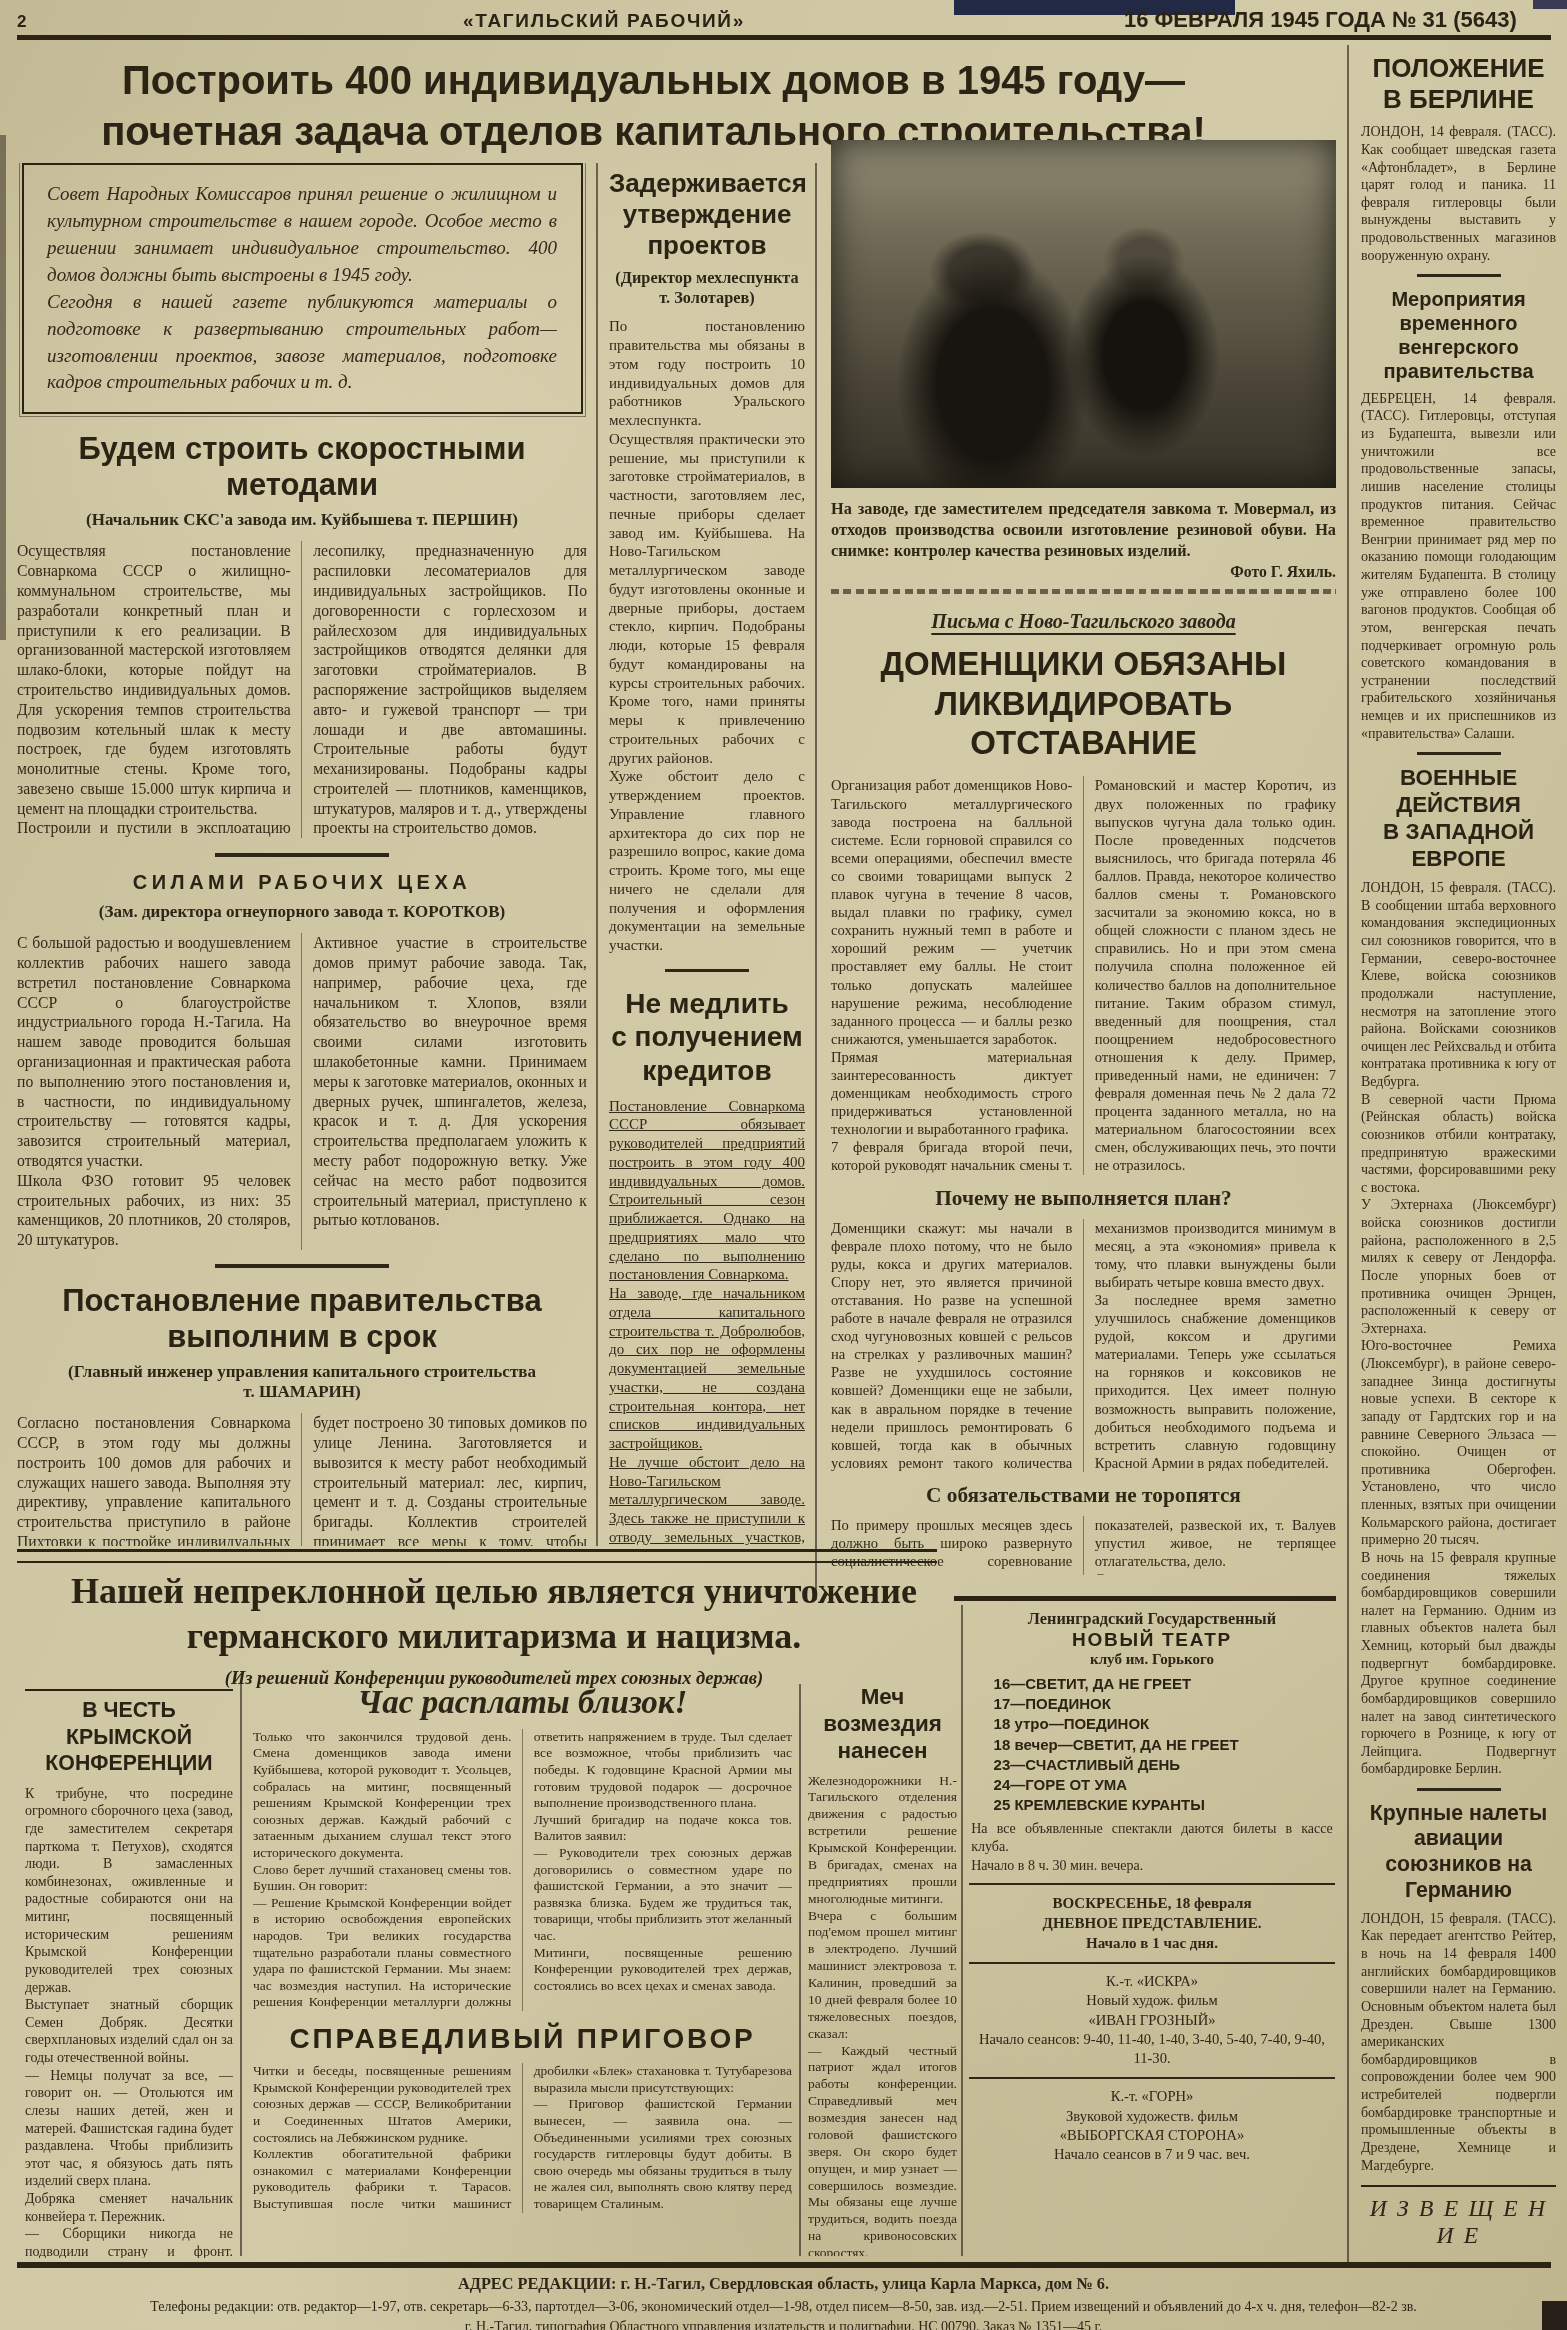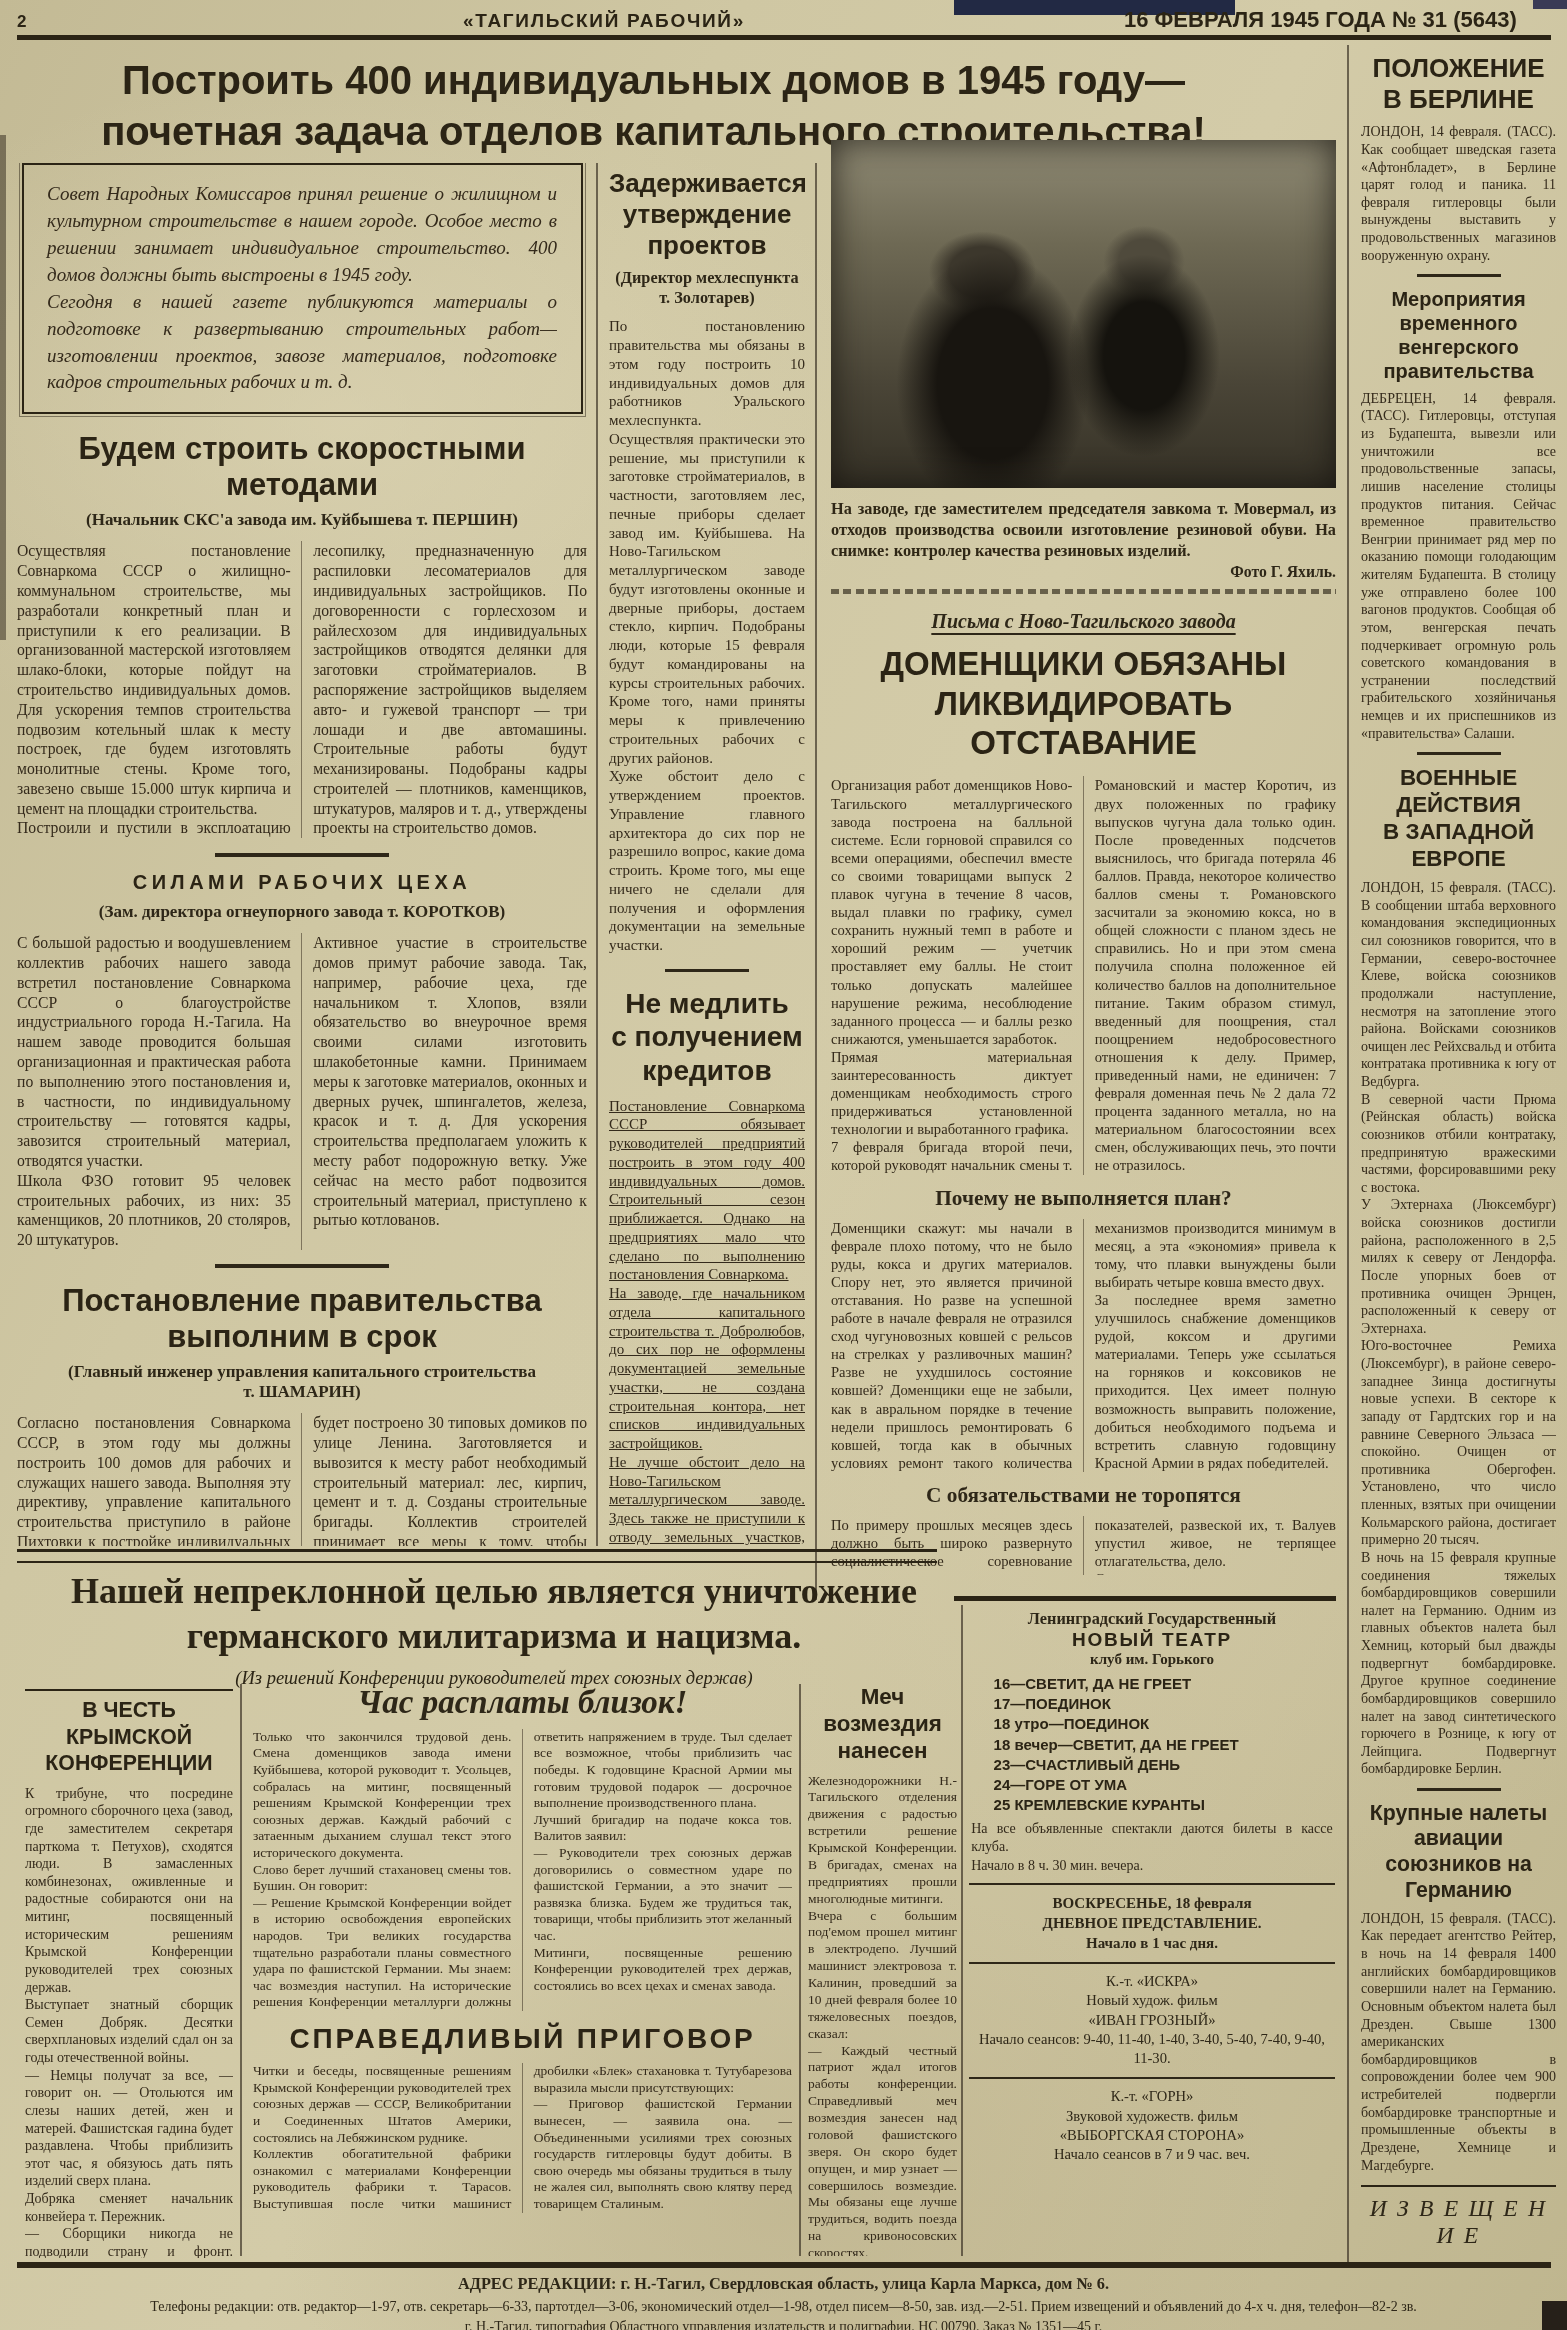--- a/index.html
+++ b/index.html
@@ -169,21 +169,21 @@
 
     </div>
 
   </div>
 
   <div class="hdouble" style="left:17px;top:1549px;width:920px;"></div>
 
   <div class="abs center" style="left:56px;top:1569px;width:876px;font-family:'Liberation Serif',serif;font-weight:bold;color:#2b2415;">
     <div style="font-size:36px;line-height:1.25;">Нашей непреклонной целью является уничтожение</div>
     <div style="font-size:36px;line-height:1.25;">германского милитаризма и нацизма.</div>
-    <div style="font-size:18.5px;font-style:italic;font-weight:normal;margin-top:9px;">(Из решений Конференции руководителей трех союзных держав)</div>
+    <div style="font-size:18.5px;font-style:italic;font-weight:bold;margin-top:9px;">(Из решений Конференции руководителей трех союзных держав)</div>
   </div>
 
   <div class="abs" style="left:25px;top:1689px;width:208px;height:561px;overflow:hidden;border-top:2.2px solid #2b2415;padding-top:6px;">
     <div class="h-sans center" style="font-size:21.3px;line-height:1.25;white-space:pre-line;">В ЧЕСТЬ КРЫМСКОЙ
 КОНФЕРЕНЦИИ</div>
     <div class="body" style="font-size:14px;line-height:1.26;margin-top:7.9px;">К трибуне, что посредине огромного сборочного цеха (завод, где заместителем секретаря парткома т. Петухов), сходятся люди. В замасленных комбинезонах, оживленные и радостные собираются они на митинг, посвященный историческим решениям Крымской Конференции руководителей трех союзных держав.
 Выступает знатный сборщик Семен Добряк. Десятки сверхплановых изделий сдал он за годы отечественной войны.
 — Немцы получат за все, — говорит он. — Отольются им слезы наших детей, жен и матерей. Фашистская гадина будет раздавлена. Чтобы приблизить этот час, я обязуюсь дать пять изделий сверх плана.
 Добряка сменяет начальник конвейера т. Пережник.
 — Сборщики никогда не подводили страну и фронт. Теперь, когда враг стоит на краю гибели, мы должны помочь Красной Армии столкнуть его в пропасть. От имени рабочих конвейера заявляю: 27 февраля мы закончим двухмесячную программу.

